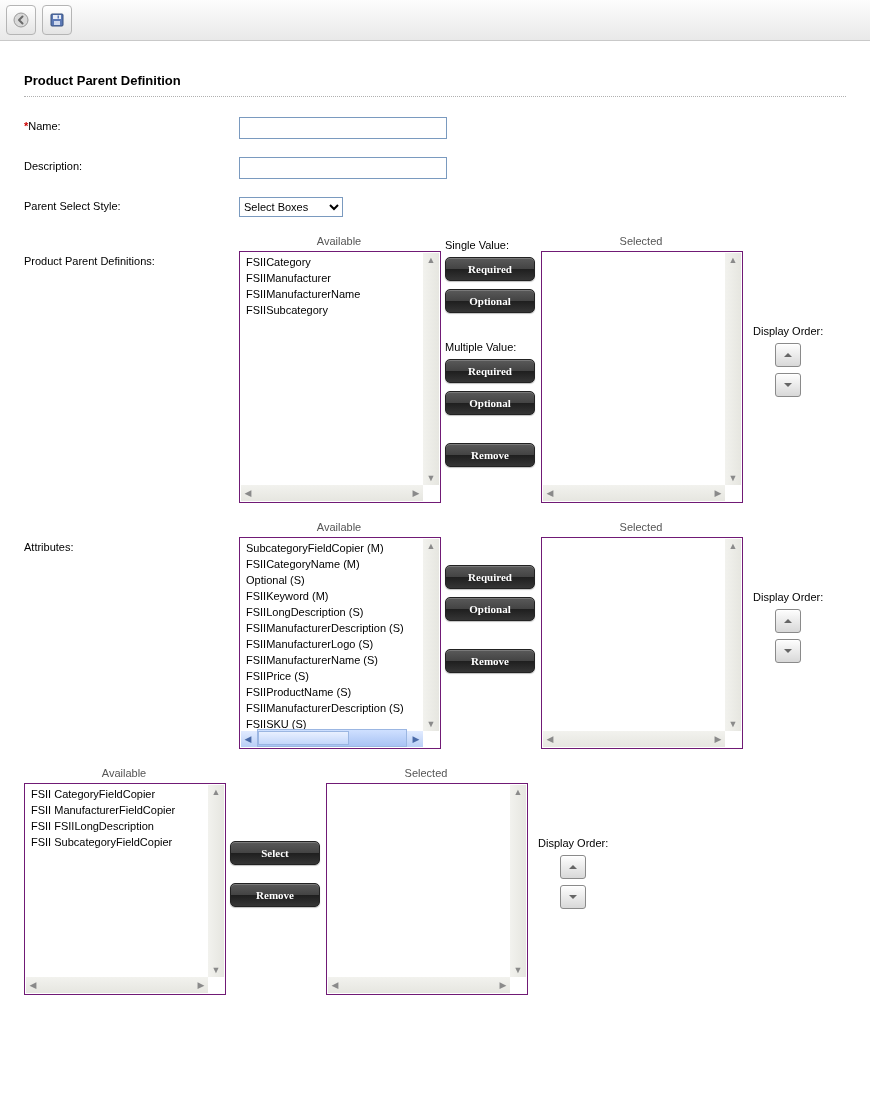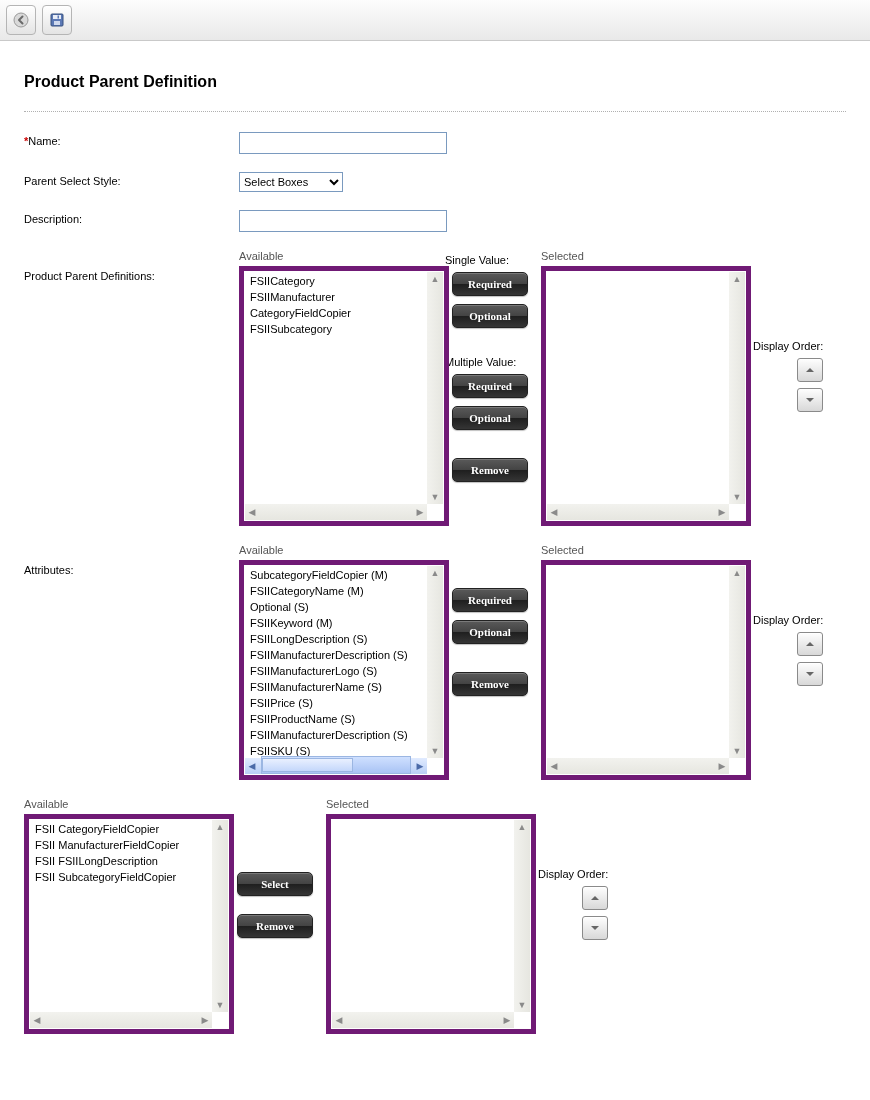--- a/index.html
+++ b/index.html
@@ -1,32 +1,32 @@
 <!DOCTYPE html>
 <html><head>
 <meta charset="utf-8">
 <style>
   html,body{margin:0;padding:0;font-family:Verdana,Arial,sans-serif;font-size:11px;color:#333;background:#fff;width:870px}
   .toolbar{height:40px;background:linear-gradient(#fdfdfd,#e9e9e9);border-bottom:1px solid #c9c9c9;display:flex;align-items:center;padding:0 6px;gap:6px}
   .tbtn{width:28px;height:28px;border:1px solid #b5b5b5;border-radius:4px;background:linear-gradient(#ffffff,#e4e4e4);display:flex;align-items:center;justify-content:center;cursor:pointer;box-shadow:inset 0 1px 0 #fff}
   .tbtn svg{width:16px;height:16px}
   .page{padding:18px 24px 40px 24px}
-  h2.title{font-size:16px;font-weight:bold;margin:14px 0 20px 0;color:#000}
+  h2.title{font-size:13px;font-weight:bold;margin:14px 0 8px 0;color:#000}
   .dots{border:none;border-top:1px dotted #b0b0b0;margin:0 0 20px 0}
   .form-row{display:flex;align-items:flex-start;margin-bottom:18px}
   .form-row > .lbl{width:205px;padding-right:10px;padding-top:3px;color:#000}
   .req{color:#c00;font-weight:bold}
   input[type=text]{width:200px;height:18px;border:1px solid #7a9abf;font-family:inherit;font-size:11px;padding:1px 3px}
   select.combo{width:104px;height:20px;border:1px solid #7a9abf;font-family:inherit;font-size:11px;background:#fff}
   .triple{display:flex;gap:6px;align-items:flex-start}
   .col-list{width:200px}
-  .col-mid{width:90px;display:flex;flex-direction:column;align-items:center}
-  .col-order{display:flex;flex-direction:column;align-items:flex-end;margin-left:6px}
-  .list-title{text-align:left;color:#555;margin-bottom:4px}
-  .listbox{border:5px solid #701a75;width:200px;background:#fff;position:relative}
+  .col-mid{width:90px;display:flex;flex-direction:column;}
+  .col-order{display:flex;flex-direction:column;align-items:center;margin-left:6px}
+  .list-title{text-align:center;color:#555;margin-bottom:4px}
+  .listbox{border:1px solid #701a75;width:200px;background:#fff;position:relative}
   .listbox .scroll-v{position:absolute;top:1px;right:1px;bottom:17px;width:16px;background:linear-gradient(to right,#f2f2ee,#e6e6e0);display:flex;flex-direction:column;justify-content:space-between;align-items:center}
   .listbox .scroll-h{position:absolute;left:1px;right:17px;bottom:1px;height:16px;background:linear-gradient(#f2f2ee,#e6e6e0);display:flex;justify-content:space-between;align-items:center}
   .sarrow{width:14px;height:14px;display:flex;align-items:center;justify-content:center;color:#8a8a8a;cursor:pointer;font-size:9px}
   .listbox ul{list-style:none;margin:0;padding:2px 18px 18px 6px;height:100%;box-sizing:border-box;overflow:hidden}
   .listbox li{white-space:nowrap;line-height:16px;color:#000;cursor:default}
   .h250{height:250px}
   .h210{height:210px}
   .dark-btn{min-width:76px;height:24px;margin:4px 0;border:1px solid #222;border-radius:5px;background:linear-gradient(#5a5a5a 0%,#444 48%,#1f1f1f 52%,#353535 100%);color:#fff;font-family:Liberation Serif, serif;font-size:11px;font-weight:bold;cursor:pointer;box-shadow:0 1px 1px rgba(0,0,0,.25),inset 0 1px 0 rgba(255,255,255,.2)}
   .mid-label{font-size:11px;color:#000;align-self:flex-start;margin:4px 0 2px 0}
   .spacer10{height:10px}
@@ -60,41 +60,41 @@
 <div class="page">
   <h2 class="title">Product Parent Definition</h2>
   <hr class="dots">
 
   <div class="form-row">
     <div class="lbl"><span class="req">*</span><span>Name:</span></div>
     <input type="text" value="" style="">
   </div>
 
   <div class="form-row">
+    <div class="lbl">Description:</div>
+    <input type="text" value="" style="">
+  </div>
+
+  <div class="form-row">
     <div class="lbl">Parent Select Style:</div>
     <select class="combo">
       <option>Select Boxes</option>
     </select>
-  </div>
-
-  <div class="form-row">
-    <div class="lbl">Description:</div>
-    <input type="text" value="" style="">
   </div>
 
   <div class="form-row">
     <div class="lbl" style="padding-top:20px">Product Parent Definitions:</div>
     <div class="triple">
       <div class="col-list">
         <div class="list-title">Available</div>
         <div class="listbox h250">
           <ul>
               <li>FSIICategory</li>
               <li>FSIIManufacturer</li>
-              <li>CategoryFieldCopier</li>
+              <li>FSIIManufacturerName</li>
               <li>FSIISubcategory</li>
             </ul>
           <div class="scroll-v">
               <div class="sarrow">▲</div>
               <div class="sarrow">▼</div>
             </div>
           <div class="scroll-h">
               <div class="sarrow">◀</div>
               <div class="sarrow">▶</div>
             </div>

